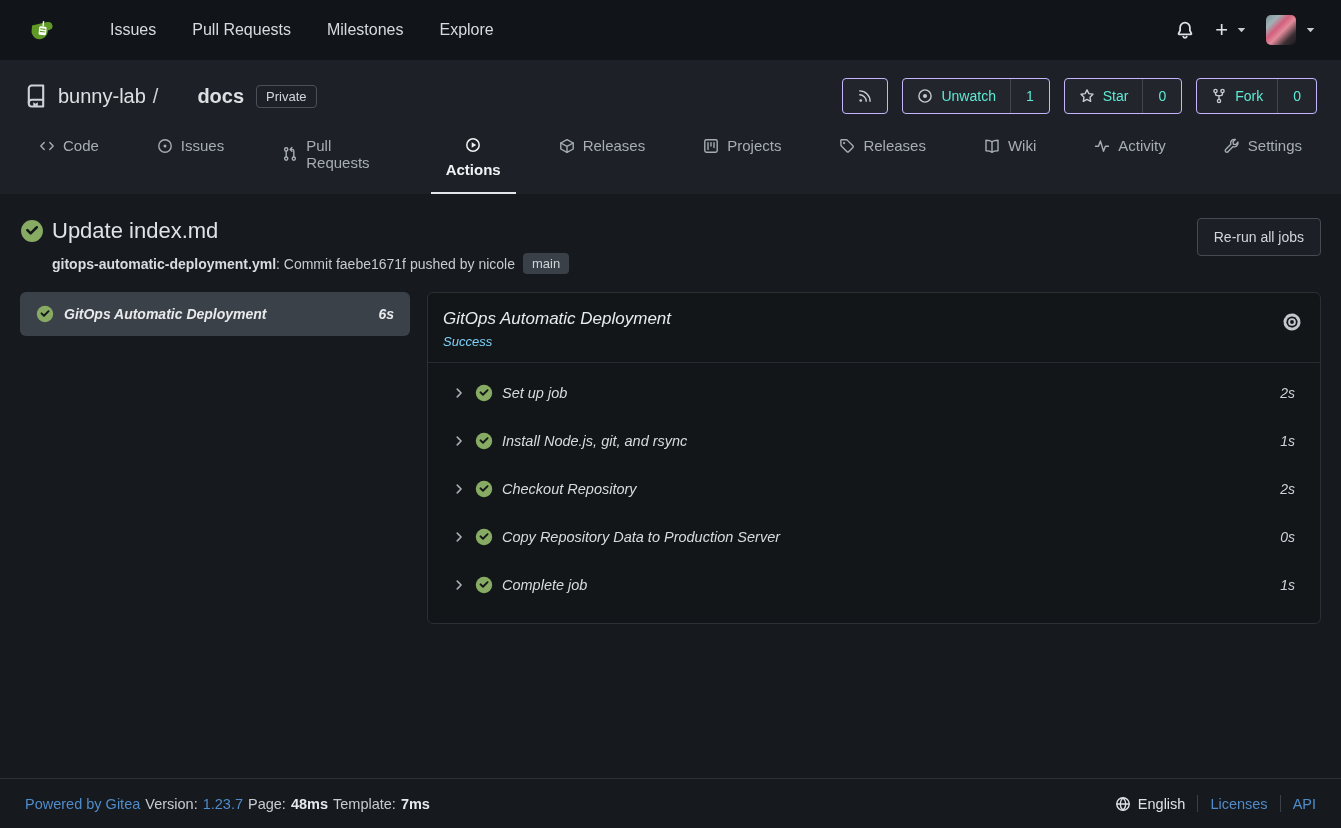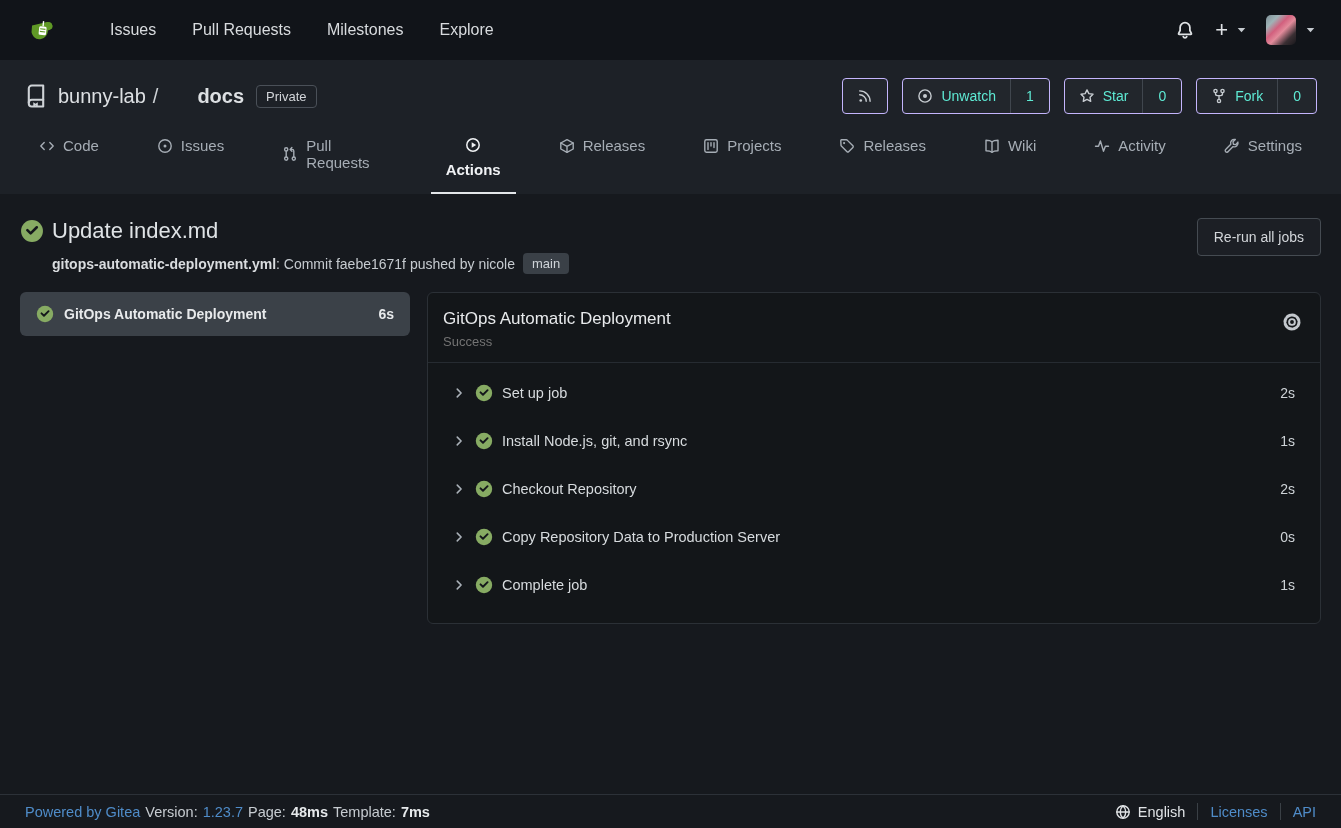--- a/index.html
+++ b/index.html
@@ -62,42 +62,42 @@
   .run-title-row { display:flex; align-items:center; gap:8px; }
   .run-title { font-size:22px; font-weight:400; color:#dfe3e6; }
   .run-sub { margin:9px 0 0 32px; font-size:14px; color:#c6cbd0; display:flex; align-items:center; }
   .run-sub .wf { font-weight:700; color:#d9dcdf; }
   .branch-badge { background:#3a4047; color:#ced3d8; border-radius:4px;
     padding:3px 9px; font-size:13px; margin-left:8px; }
   .rerun-btn { margin-left:auto; border:1px solid #454b52; background:#1c1f25;
     color:#d3d6da; font-size:14px; padding:10px 16px; border-radius:4px;
     font-family:inherit; cursor:pointer; }
 
-  .columns { display:flex; gap:17px; margin-top:18px; align-items:flex-start; }
+  .columns { display:flex; gap:17px; margin-top:18px; align-items:flex-start;font-style:italic; }
   .job-list { width:390px; flex-shrink:0; display:flex; flex-direction:column; gap:8px; }
   .job-item { background:#3b4148; border-radius:6px; padding:13px 16px;
     display:flex; align-items:center; gap:10px; font-weight:700; font-size:14px;
     color:#e8eaec; cursor:pointer; }
   .job-duration { margin-left:auto; font-weight:700; }
 
   .panel { flex:1; background:#131619; border:1px solid #2b3036; border-radius:6px; }
   .panel-header { padding:16px 18px 13px 15px; position:relative;
     border-bottom:1px solid #262b31; }
   .panel-title { font-size:17px; font-weight:400; color:#e8eaec; }
-  .panel-status { font-size:13px; color:#737373; margin-top:5px; }
+  .panel-status { font-size:13px; color:#7dd3fc; margin-top:5px; }
   .gear-btn { position:absolute; right:17px; top:18px; color:#c3c8cd;
     background:none; border:none; cursor:pointer; }
   .steps { padding:6px 0 14px; }
   .step { display:flex; align-items:center; gap:9px; height:48px;
     padding:0 25px 0 24px; font-size:14.5px; color:#d7dbde; cursor:pointer; }
   .step .chev { color:#aab1b8; }
   .step-duration { margin-left:auto; font-size:14px; color:#ced3d7; }
 
   
-  .footer { border-top:1px solid #2c3138; height:34px; flex-shrink:0;
+  .footer { border-top:1px solid #2c3138; height:50px; flex-shrink:0;
     display:flex; align-items:center; padding:0 25px; font-size:14.5px; color:#c7ccd1; }
   .footer .blue { color:#4f8cc9; }
   .footer b { color:#e6e9eb; }
   .footer .gap { margin-left:5px; }
   .footer-right { margin-left:auto; display:flex; align-items:center; gap:12px; }
   .lang { display:flex; align-items:center; gap:7px; color:#dfe2e5; }
   .vdiv { width:1px; height:17px; background:#3a4046; }
 </style>
 </head>
 <body>

